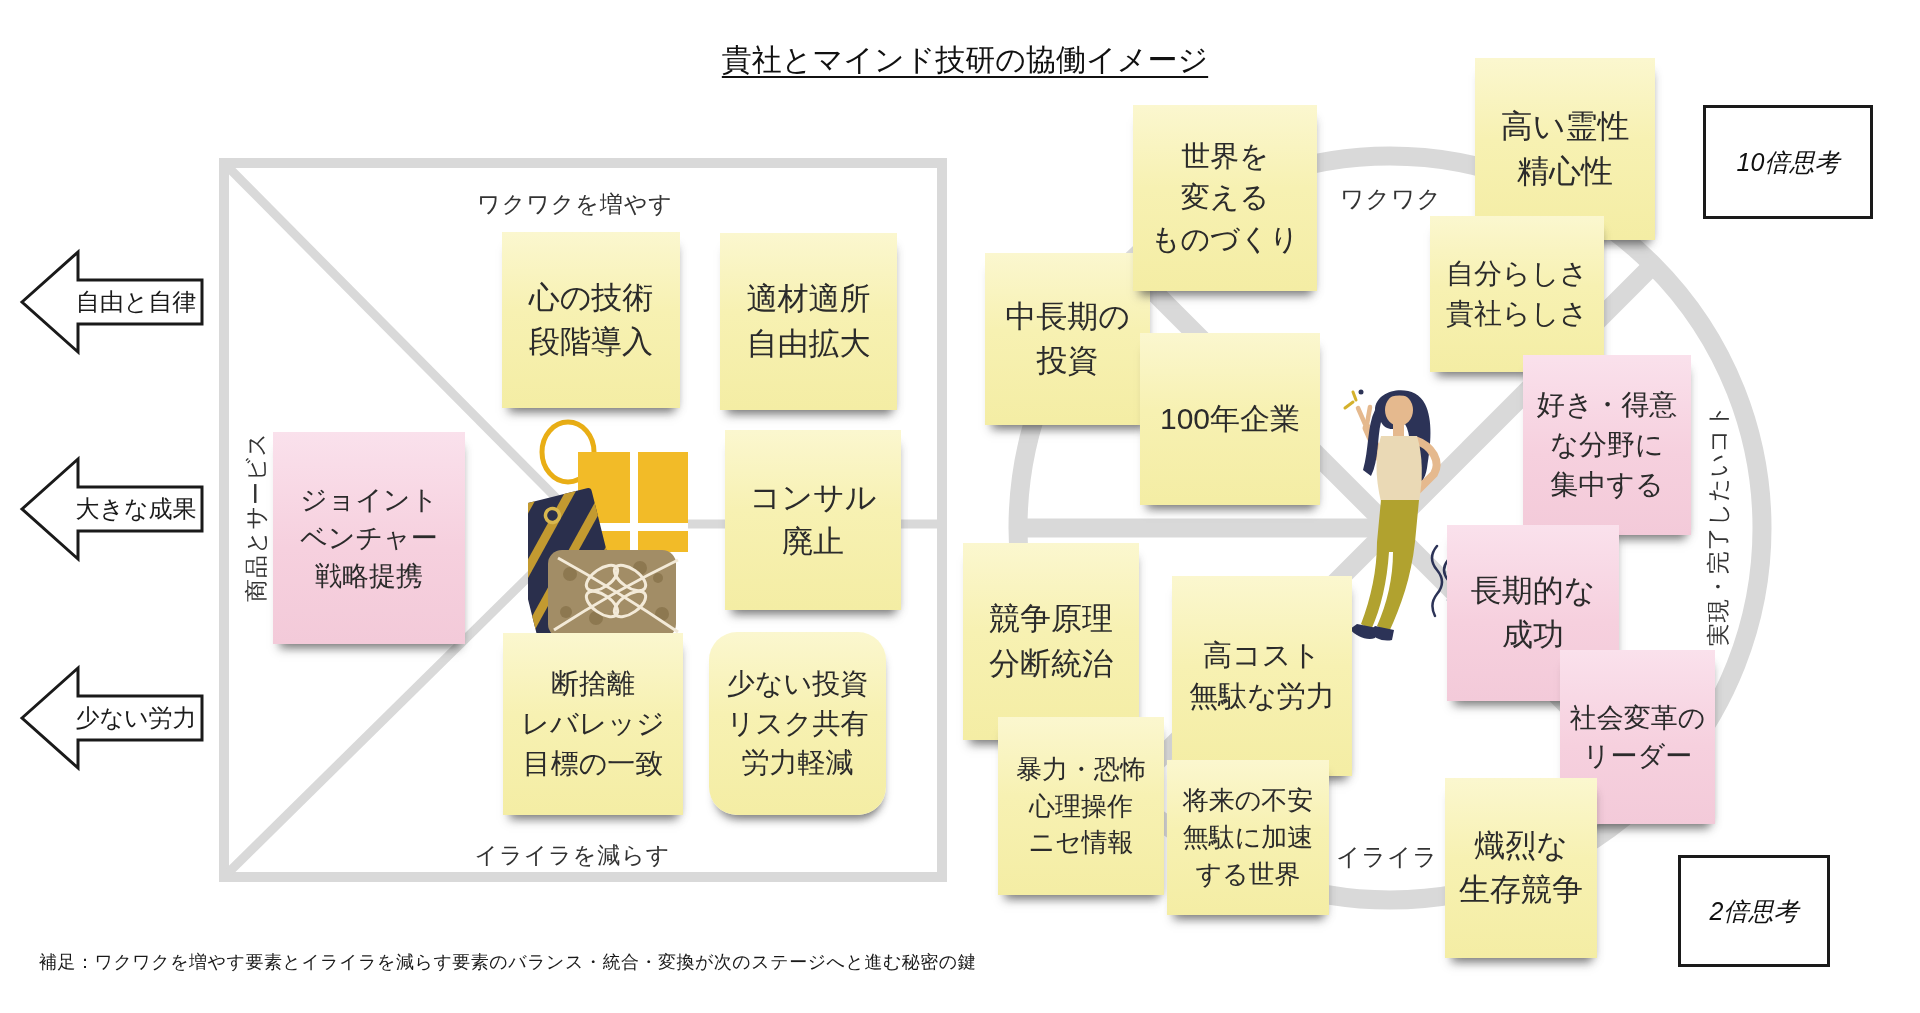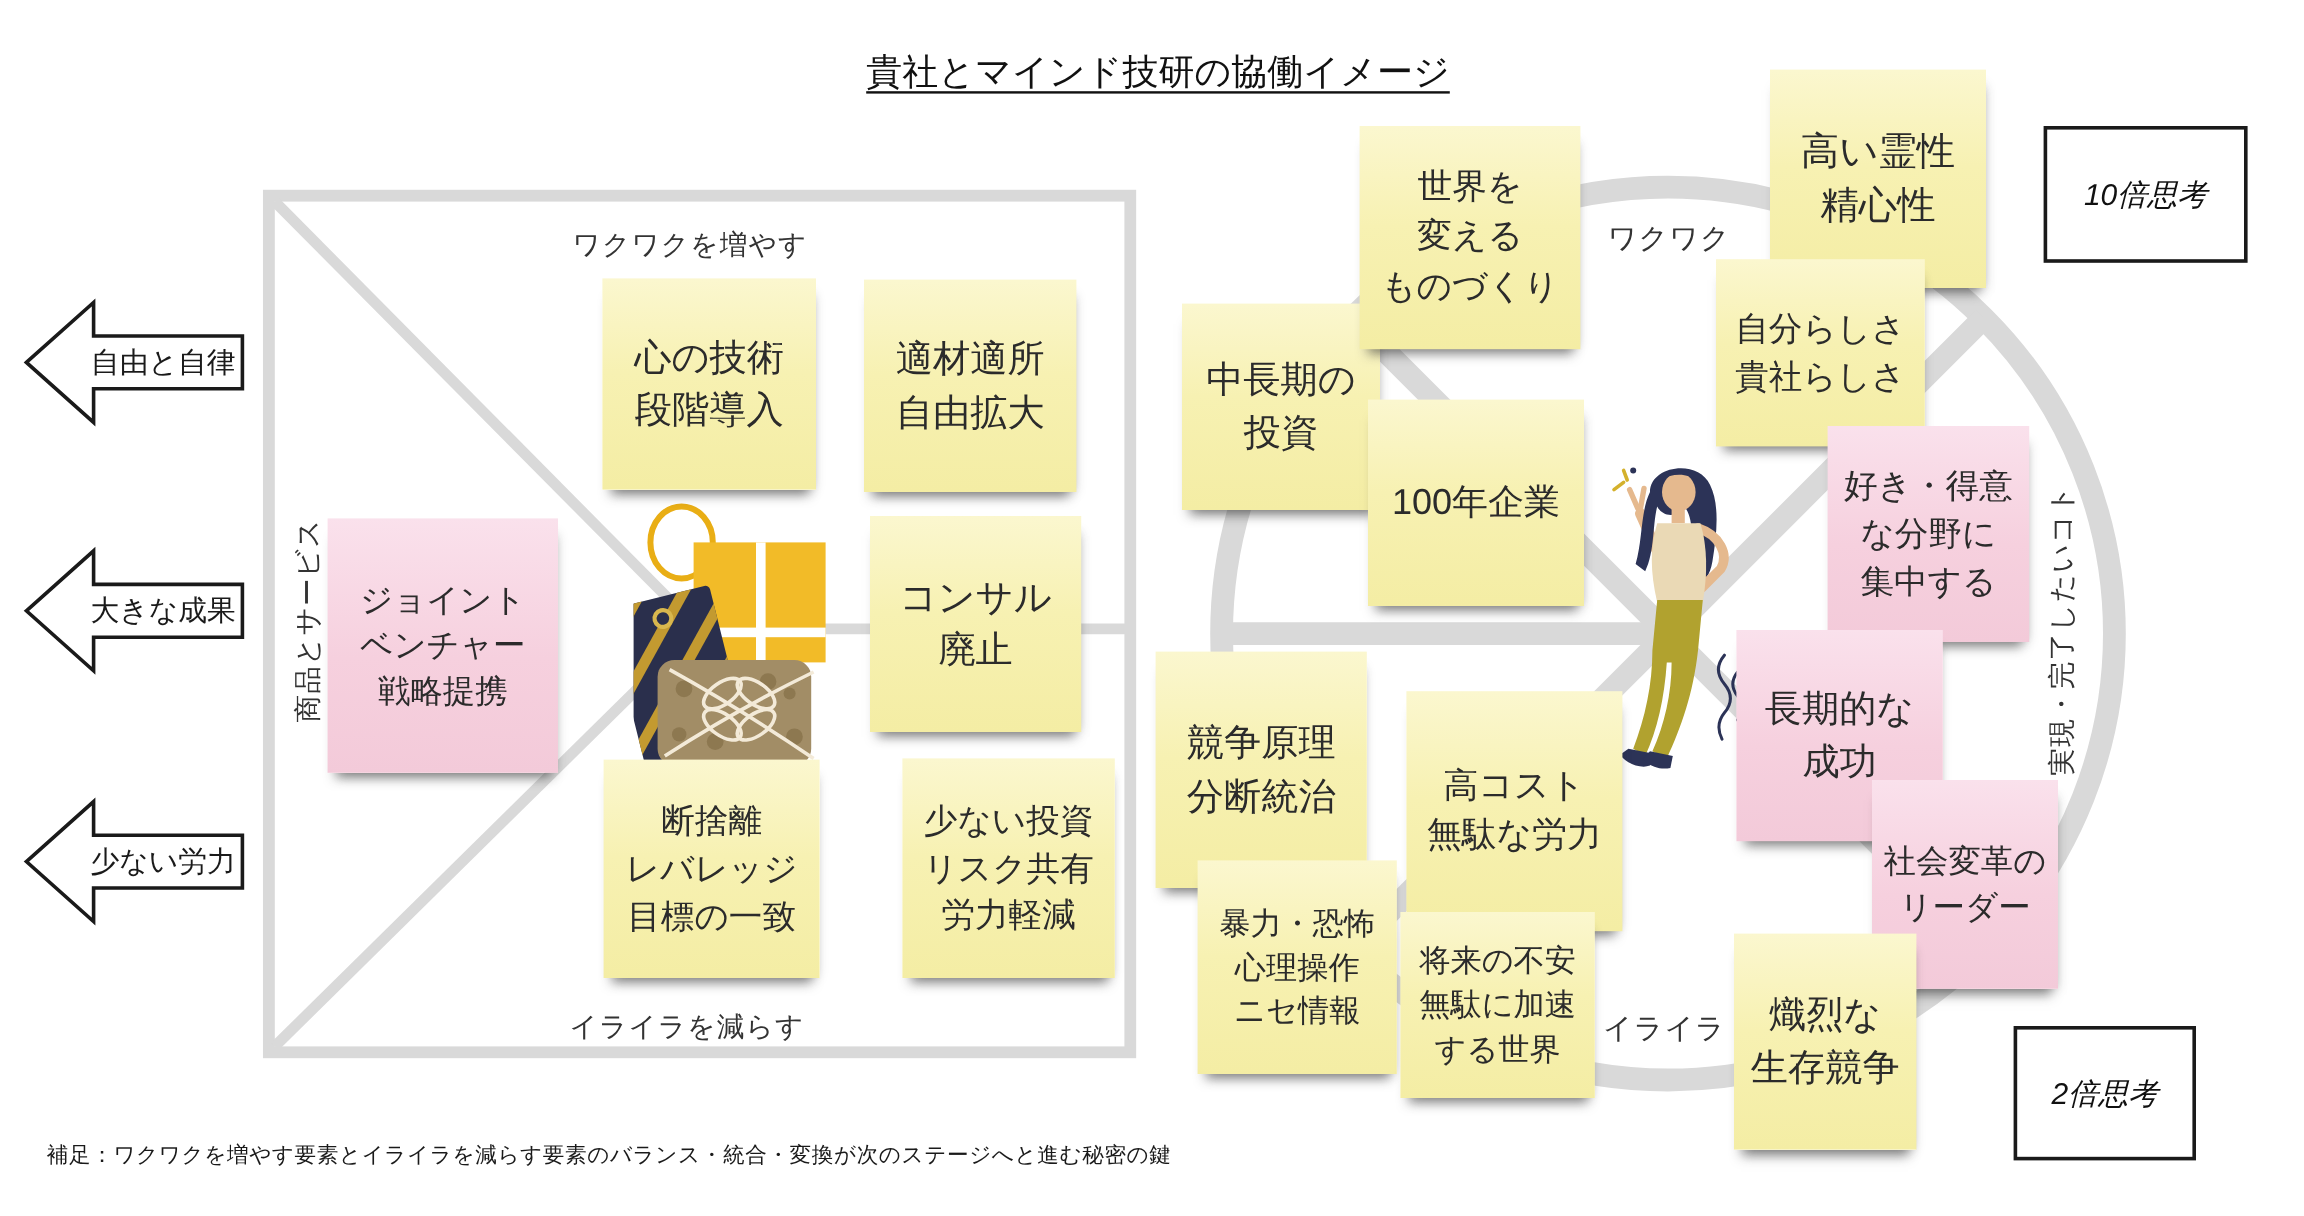--- a/index.html
+++ b/index.html
@@ -21,21 +21,21 @@
         box-shadow:0 11px 9px -6px rgba(50,50,50,.5), 5px 7px 9px -7px rgba(50,50,50,.35);}
   .yellow{background:linear-gradient(180deg,#fbf7cf 0%,#f7f1b2 45%,#f4eda4 100%);}
   .pink{background:linear-gradient(180deg,#fae1ec 0%,#f6d0de 55%,#f3cad9 100%);}
 
   
   .m0{left:502px;top:232px;width:178px;height:176px;font-size:31px;}
   .m1{left:720px;top:233px;width:177px;height:177px;font-size:31px;}
   .m2{left:273px;top:432px;width:192px;height:212px;font-size:27px;}
   .m3{left:725px;top:430px;width:176px;height:180px;font-size:31px;}
   .m4{left:503px;top:633px;width:180px;height:182px;font-size:28px;}
-  .m5{left:752px;top:632px;width:177px;height:183px;font-size:28px;}
+  .m5{left:709px;top:632px;width:177px;height:183px;font-size:28px;border-radius:28px;}
 
   
   .r0{left:1133px;top:105px;width:184px;height:186px;font-size:29px;}
   .r1{left:985px;top:253px;width:165px;height:172px;font-size:31px;}
   .r2{left:1140px;top:333px;width:180px;height:172px;font-size:30px;}
   .r3{left:1475px;top:58px;width:180px;height:182px;font-size:32px;}
   .r4{left:1430px;top:216px;width:174px;height:156px;font-size:28px;}
   .r5{left:1523px;top:355px;width:168px;height:180px;font-size:28px;}
   .r6{left:1447px;top:525px;width:172px;height:176px;font-size:31px;}
   .r7{left:963px;top:543px;width:176px;height:197px;font-size:31px;}

